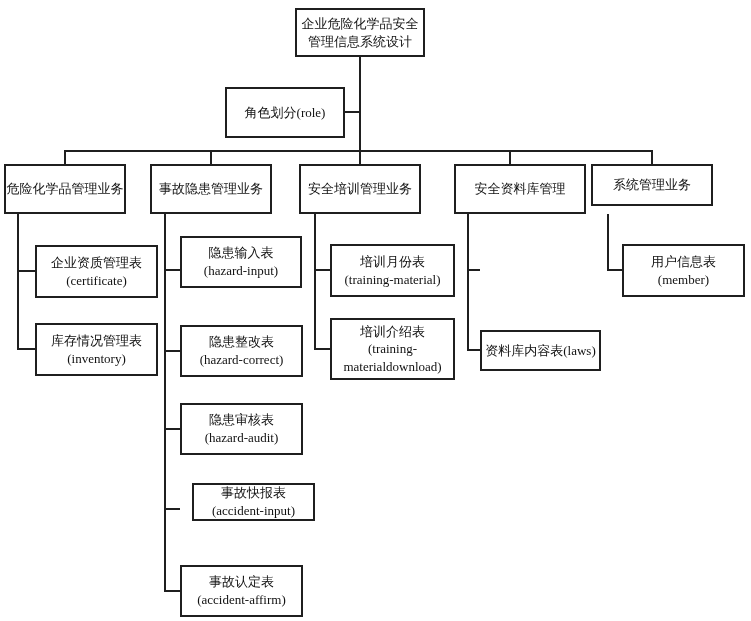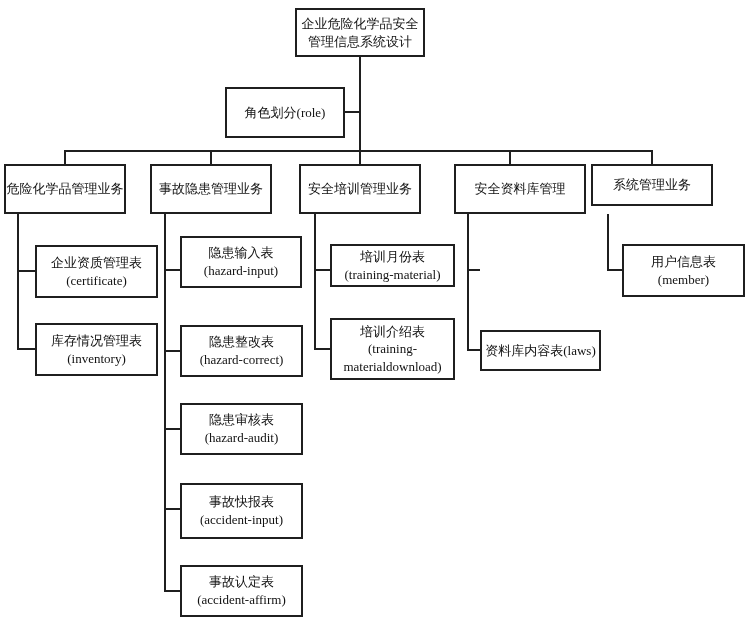--- a/index.html
+++ b/index.html
@@ -106,30 +106,30 @@
     <div>(hazard-input)</div>
   </div>
   <div class="box" style="left:180px;top:325px;width:123px;height:52px">
     <div>隐患整改表</div>
     <div>(hazard-correct)</div>
   </div>
   <div class="box" style="left:180px;top:403px;width:123px;height:52px">
     <div>隐患审核表</div>
     <div>(hazard-audit)</div>
   </div>
-  <div class="box" style="left:180px;top:483px;width:123px;height:56px">
+  <div class="box" style="left:192px;top:483px;width:123px;height:38px">
     <div>事故快报表</div>
     <div>(accident-input)</div>
   </div>
   <div class="box" style="left:180px;top:565px;width:123px;height:52px">
     <div>事故认定表</div>
     <div>(accident-affirm)</div>
   </div>
 
-  <div class="box" style="left:330px;top:244px;width:125px;height:43px">
+  <div class="box" style="left:330px;top:244px;width:125px;height:53px">
     <div>培训月份表</div>
     <div>(training-material)</div>
   </div>
   <div class="box" style="left:330px;top:318px;width:125px;height:62px">
     <div>培训介绍表</div>
     <div>(training-</div>
     <div>materialdownload)</div>
   </div>
 
   <div class="box" style="left:480px;top:330px;width:121px;height:41px">

